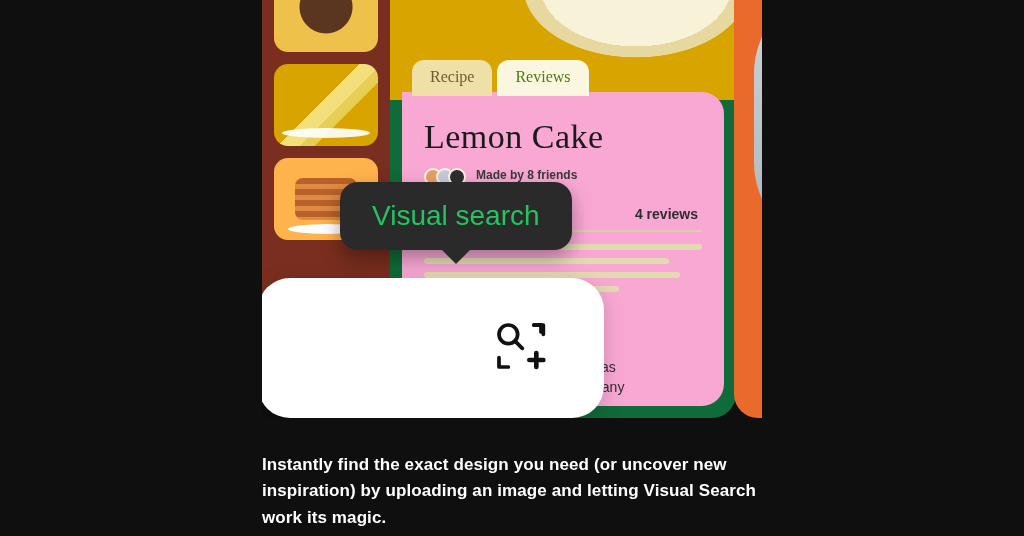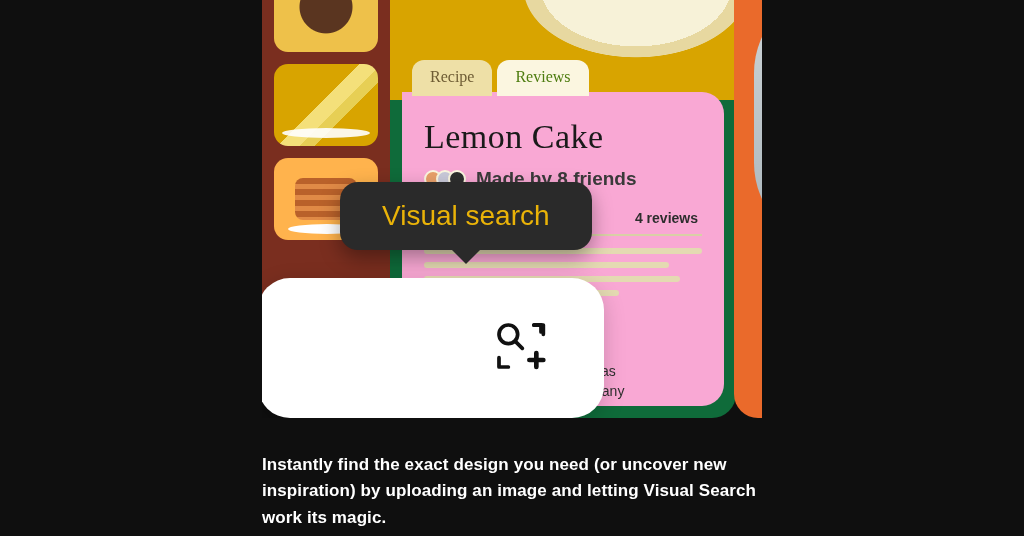--- a/index.html
+++ b/index.html
@@ -110,22 +110,22 @@
     padding: 20px 22px 16px;
   }
   .recipe-title{
     font-family: Georgia, "Times New Roman", serif;
     font-size: 34px;
     color:#1a1a1a;
     margin: 6px 0 12px;
     letter-spacing: .5px;
   }
   .made-by{
-    display:flex; align-items:center; gap:10px;
-    font-size:19px; color:#3a3a3a; font-weight:600;
+    display:flex; gap:10px;
+    font-size:12px; color:#3a3a3a; font-weight:600;
     margin-bottom: 20px;
   }
   .avatars{ display:flex; }
   .av{ width:18px; height:18px; border-radius:50%; border:2px solid #fbf6e0; margin-left:-6px; }
   .av:first-child{ margin-left:0; }
   .av.a{ background:#e8a06a;} .av.b{ background:#c9c9d9;} .av.c{ background:#2e2e2e;}
   .review-count{
     font-size:14px; color:#2d2d2d; font-weight:600;
     padding-bottom:8px; border-bottom:2px solid #d9d0a6;
     margin-bottom:12px;
@@ -185,23 +185,23 @@
   .vs-icon{
     position:absolute; right:56px; top:40px;
     width:56px; height:56px;
     color:#111;
   }
 
   
   .tooltip{
     position:absolute;
     left:78px; top:182px;
-    background:#2a2a2a; color:#eab308;
+    background:#2a2a2a; color:#22c55e;
     font-size:28px; font-weight:400;
-    padding: 18px 42px;
+    padding: 18px 32px;
     border-radius:18px;
     white-space:nowrap;
     box-shadow: 0 8px 20px rgba(0,0,0,.35);
     z-index: 60;
   }
   .tooltip::after{
     content:""; position:absolute; left:50%; bottom:-14px; transform:translateX(-50%);
     border:14px solid transparent; border-top-color:#2a2a2a; border-bottom:none;
   }
 

